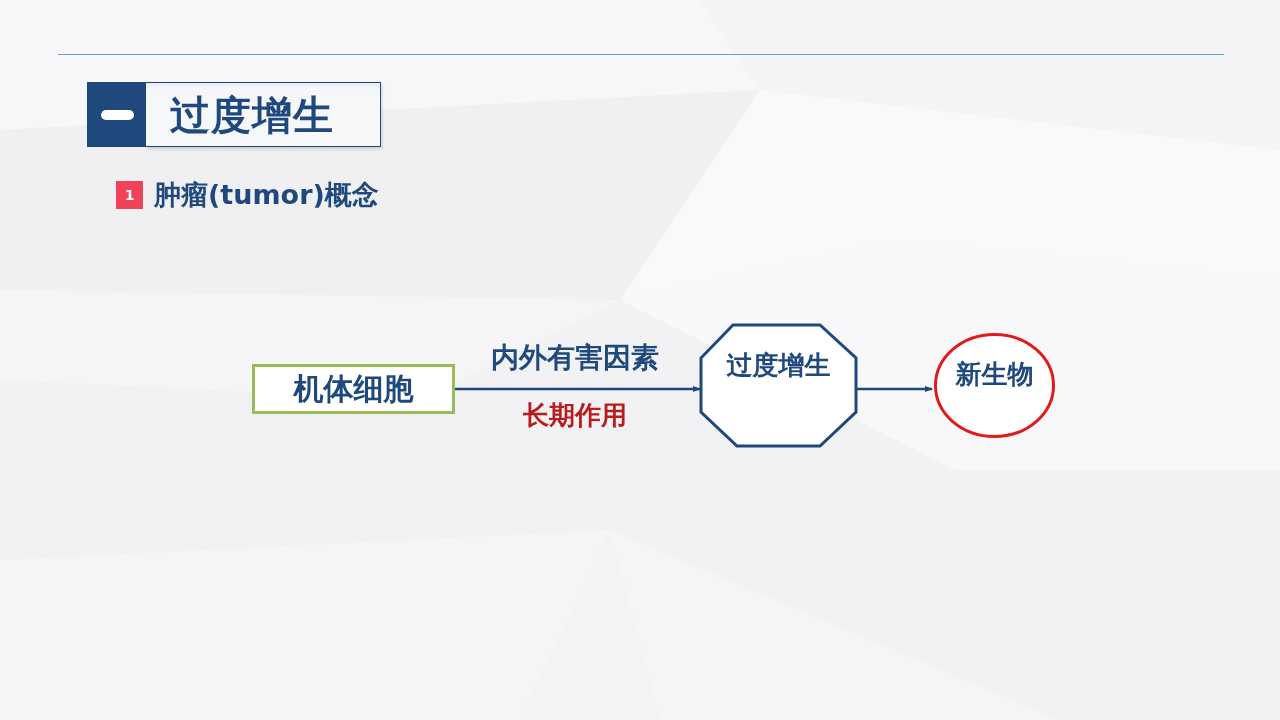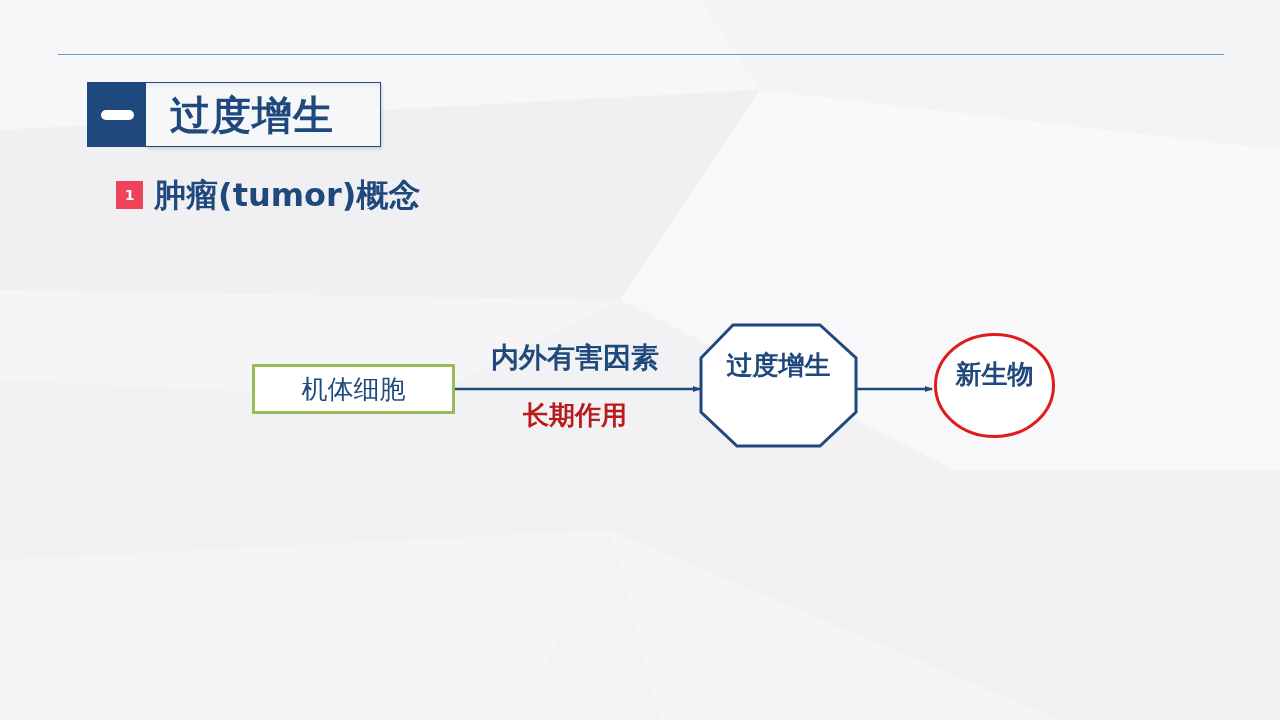--- a/index.html
+++ b/index.html
@@ -4,23 +4,23 @@
 <style>
   html, body { margin:0; padding:0; }
   body { width:1280px; height:720px; position:relative; overflow:hidden; background:#f3f3f5; font-family:"DejaVu Sans","Liberation Sans",sans-serif; }
   .bg { position:absolute; left:0; top:0; width:1280px; height:720px; }
   .top-rule { position:absolute; left:58px; top:54px; width:1166px; height:1px; background:#5aa9c4; }
   .title-block { position:absolute; left:87px; top:82px; width:59px; height:65px; background:#1f497d; }
   .title-dash { position:absolute; left:14px; top:28px; width:33px; height:10px; background:#fff; border-radius:5px; }
   .title-box { position:absolute; left:146px; top:82px; width:234px; height:63px; border:1px solid #1f497d; border-left:none; background:linear-gradient(#e9eaee 0px,#f6f7f9 6px,#f6f7f9 100%); box-shadow:1px 2px 3px rgba(0,0,0,0.15); }
   .title-text { position:absolute; left:24px; top:6px; font-size:40px; font-weight:bold; color:#1f497d; letter-spacing:1px; line-height:52px; }
   .badge { position:absolute; left:116px; top:181px; width:27px; height:28px; background:#f0435a; color:#fff; font-size:14px; font-weight:bold; text-align:center; line-height:28px; }
-  .subtitle { position:absolute; left:154px; top:176px; font-size:32px; font-weight:bold; color:#1f497d; line-height:38px;text-align:center; }
+  .subtitle { position:absolute; left:154px; top:176px; font-size:27px; font-weight:bold; color:#1f497d; line-height:38px;text-align:center; }
   .green-box { position:absolute; left:252px; top:364px; width:197px; height:44px; border:3px solid #9bbb59; background:#fff; }
-  .green-text { position:absolute; left:0; top:0; width:100%; text-align:center; font-size:26px; font-weight:normal; color:#1f497d; line-height:44px; }
+  .green-text { position:absolute; left:0; top:0; width:100%; text-align:center; font-size:30px; font-weight:bold; color:#1f497d; line-height:44px; }
   .label-top { position:absolute; left:470px; top:340px; width:210px; text-align:center; font-size:28px; font-weight:bold; color:#1f497d; line-height:36px; }
   .label-bottom { position:absolute; left:470px; top:398px; width:210px; text-align:center; font-size:26px; font-weight:bold; color:#b91c1c; line-height:36px;font-family:Liberation Serif, serif; }
   .diagram-svg { position:absolute; left:0; top:0; width:1280px; height:720px; }
   .oct-text { position:absolute; left:701px; top:346px; width:155px; text-align:center; font-size:26px; font-weight:bold; color:#1f497d; line-height:38px; }
   .ell-text { position:absolute; left:934px; top:354px; width:121px; text-align:center; font-size:26px; font-weight:bold; color:#1f497d; line-height:40px; }
 </style>
 </head>
 <body>
 
 <svg class="bg" viewBox="0 0 1280 720" preserveAspectRatio="none">

